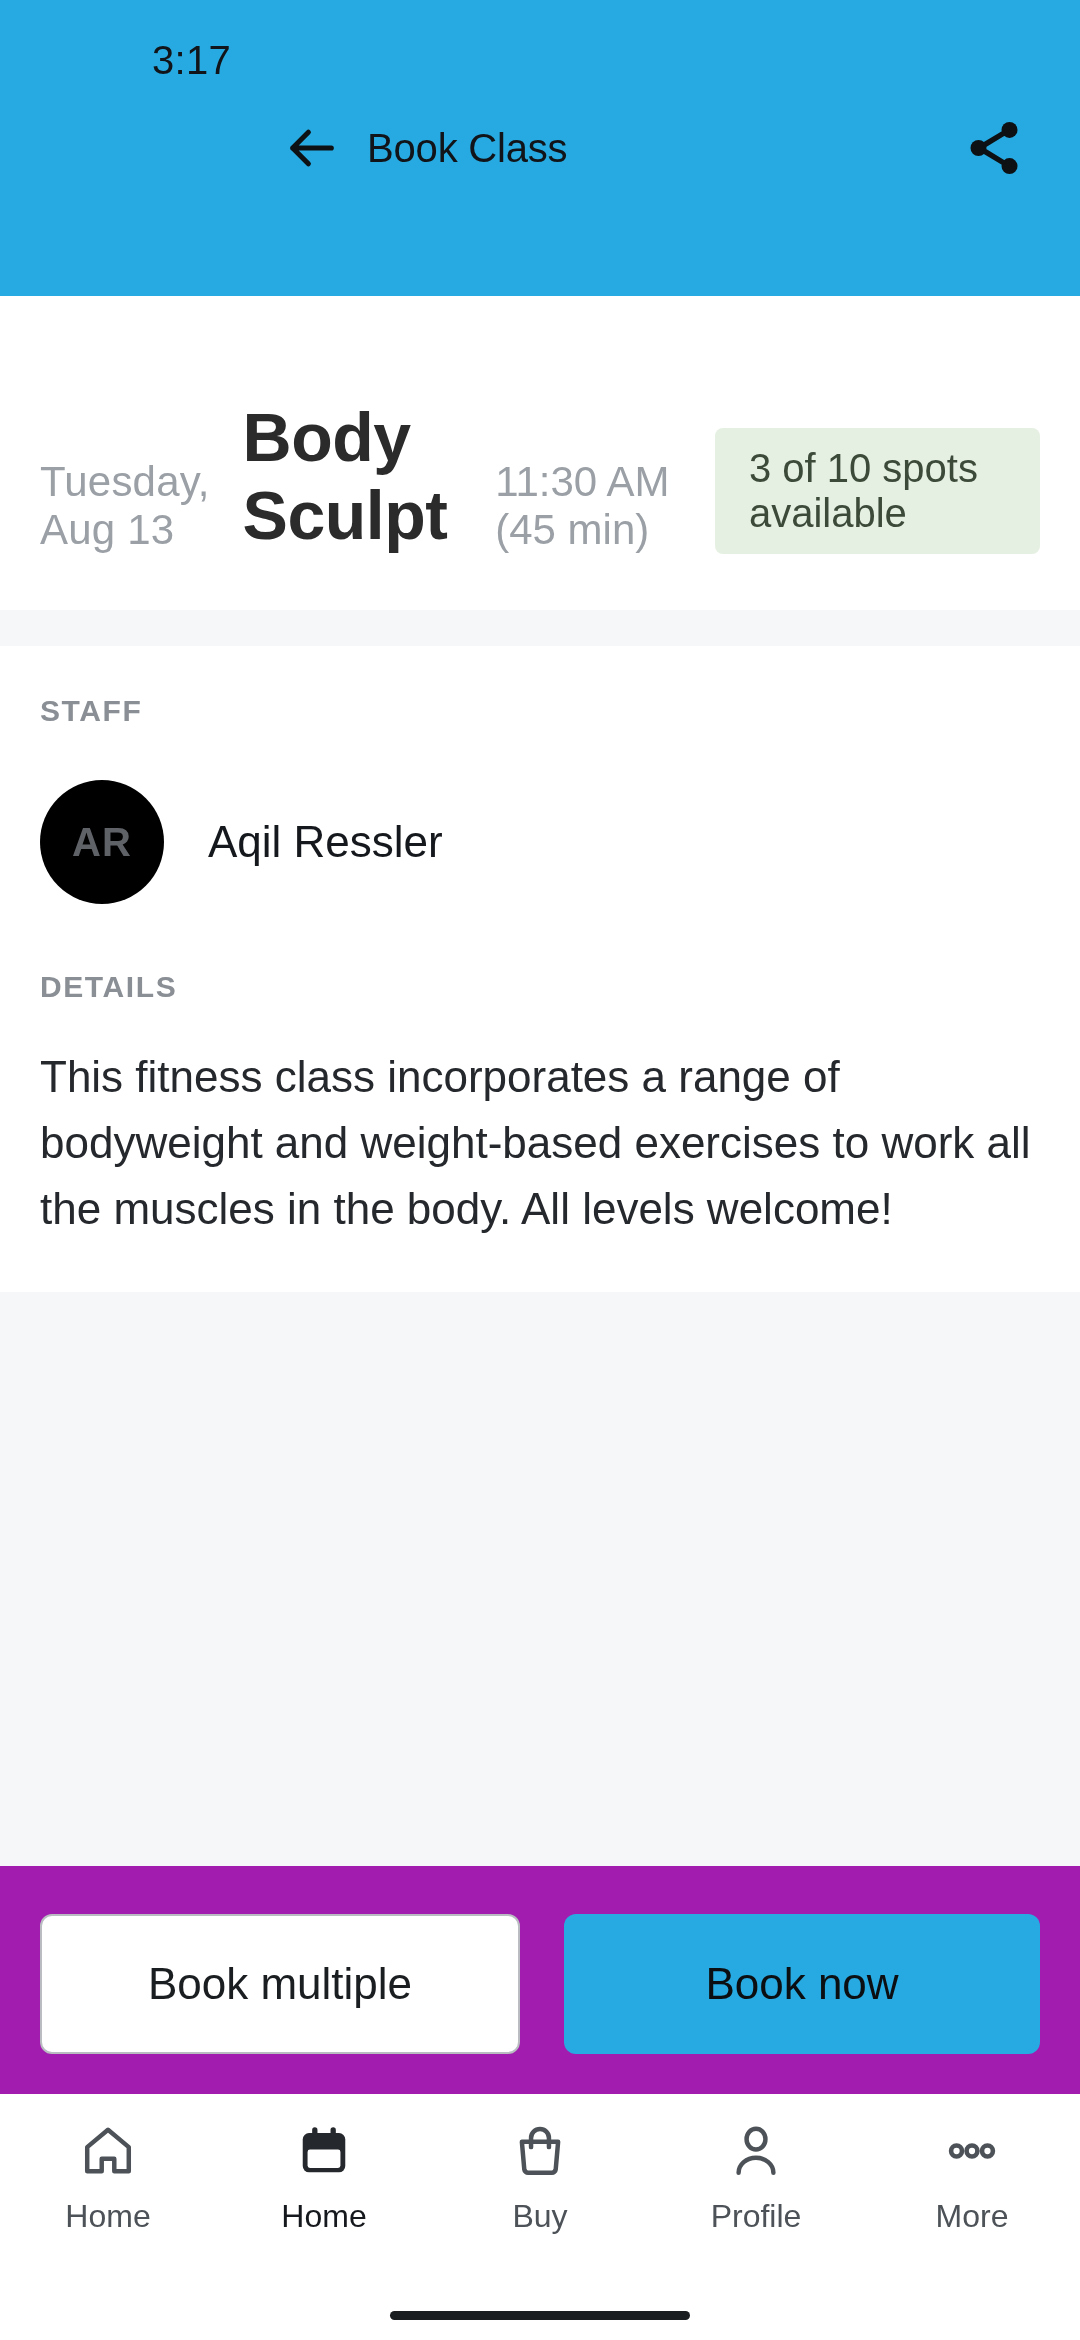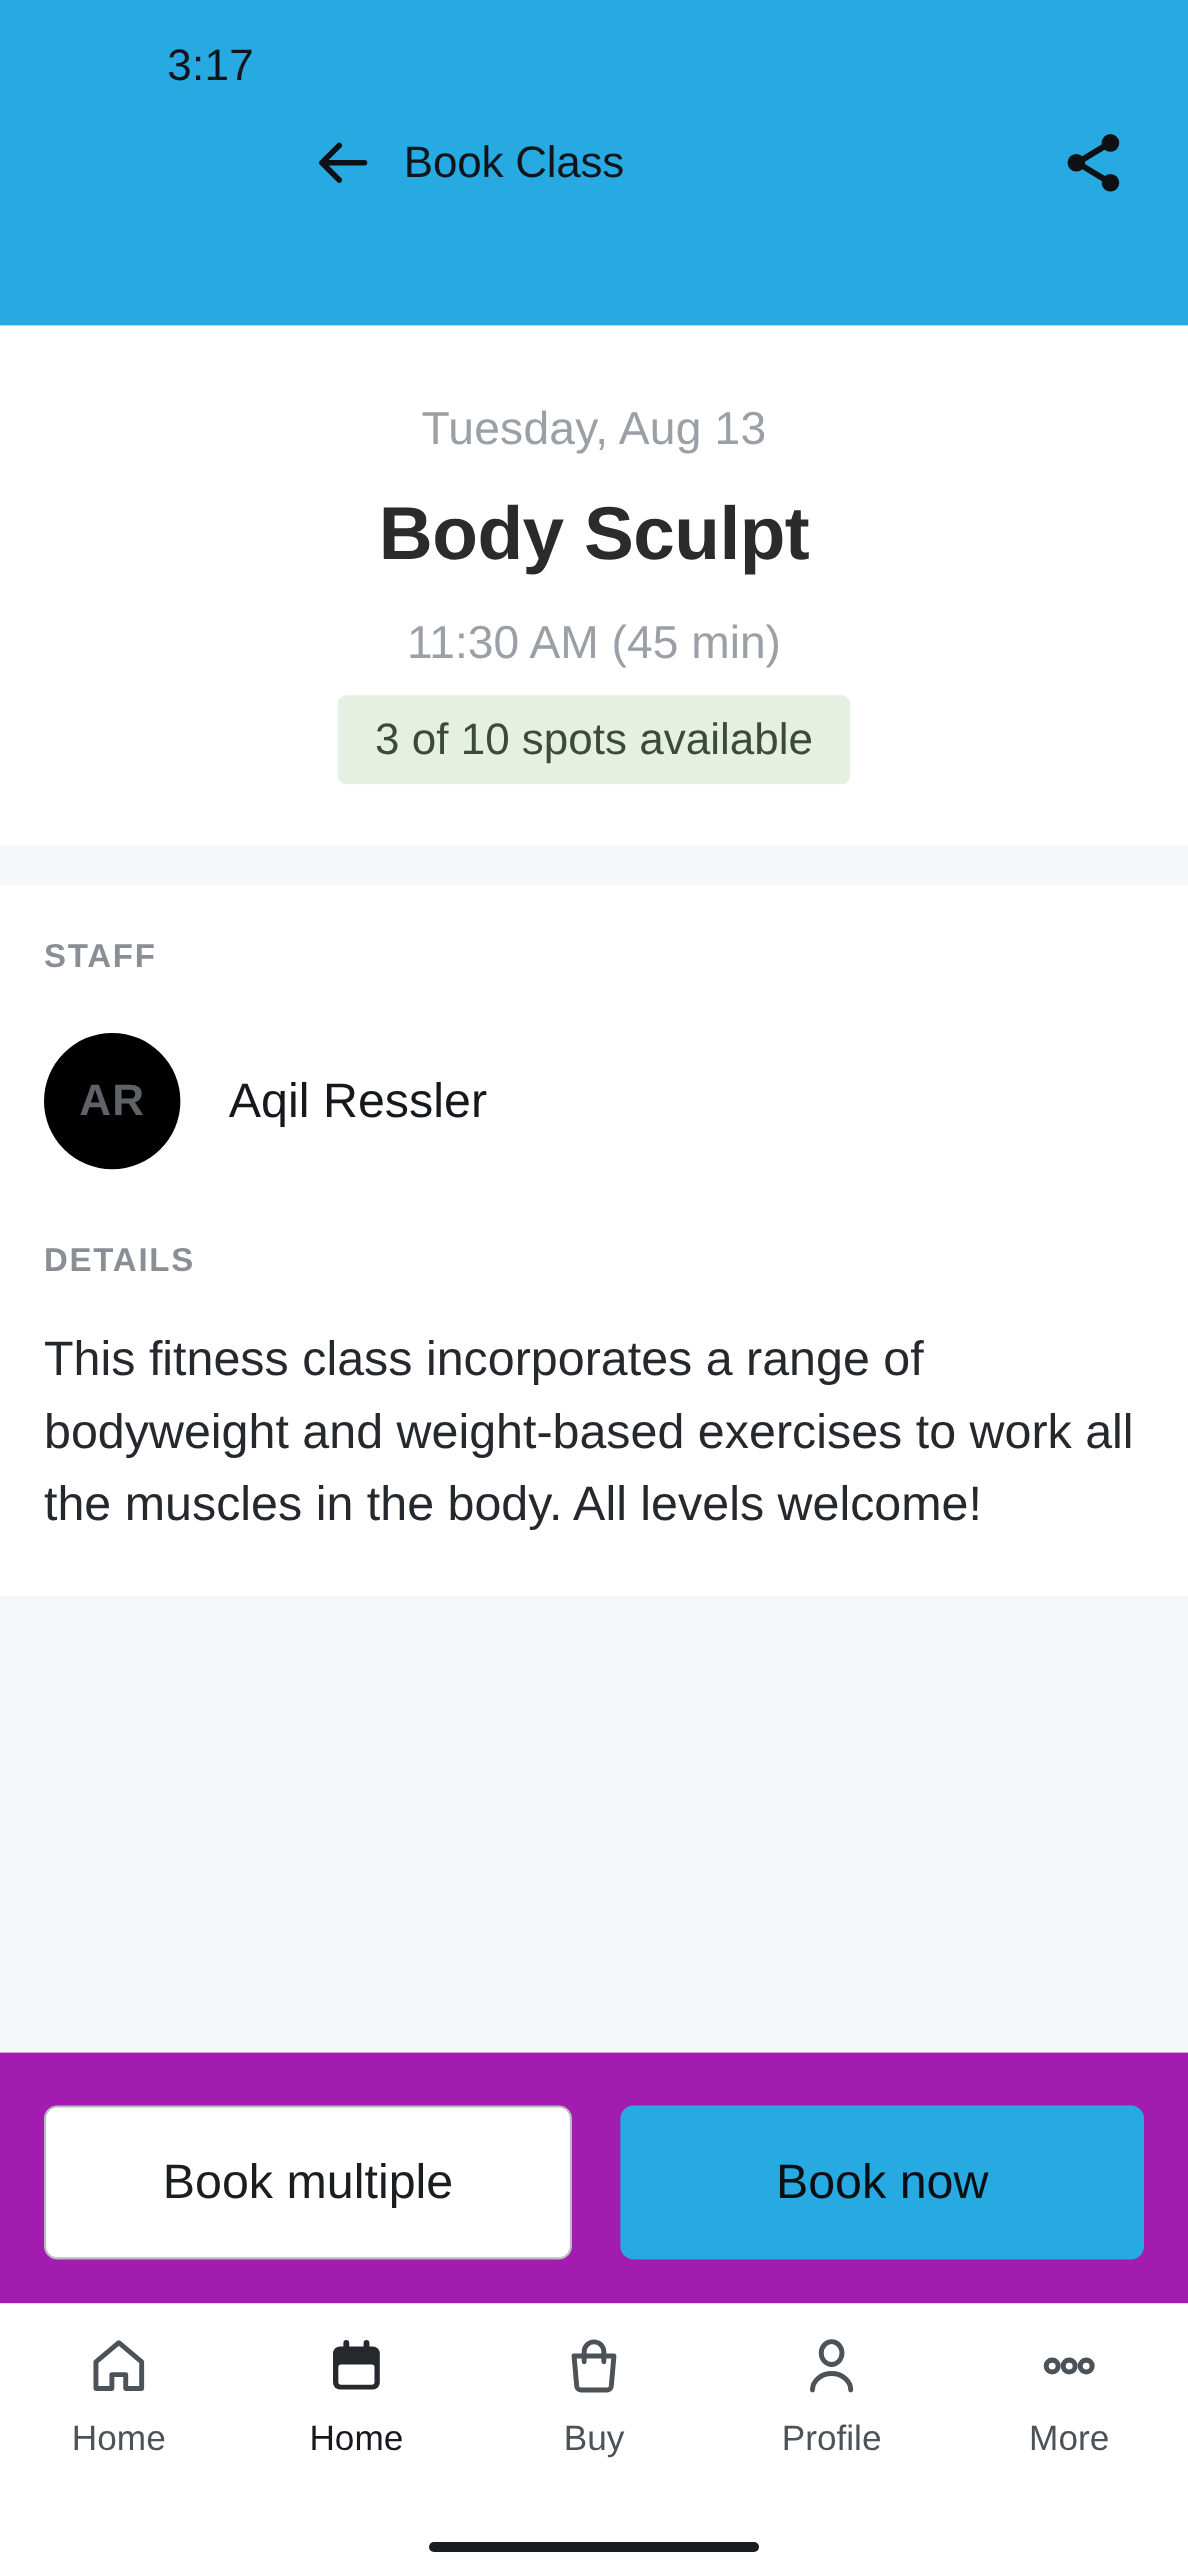--- a/index.html
+++ b/index.html
@@ -77,22 +77,22 @@
     align-items: center;
     justify-content: center;
     cursor: pointer;
   }
 
   
   .class-summary {
     background: #ffffff;
     padding: 70px 40px 56px 40px;
     display: flex;
-    flex-direction: column;
-    align-items: center;
+    flex-direction: row;
+    align-items: flex-end;
     width: 100%;
   }
 
   .class-date {
     font-size: 42px;
     color: #9aa0a6;
     letter-spacing: 0.2px;
   }
 
   .class-name {

